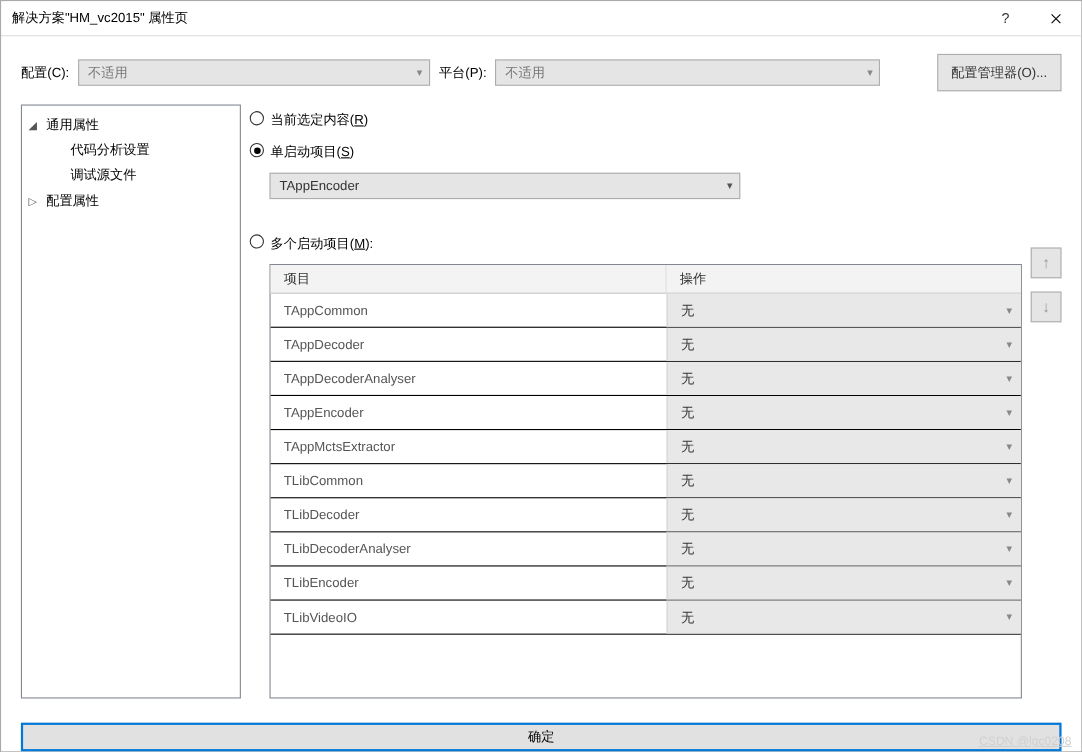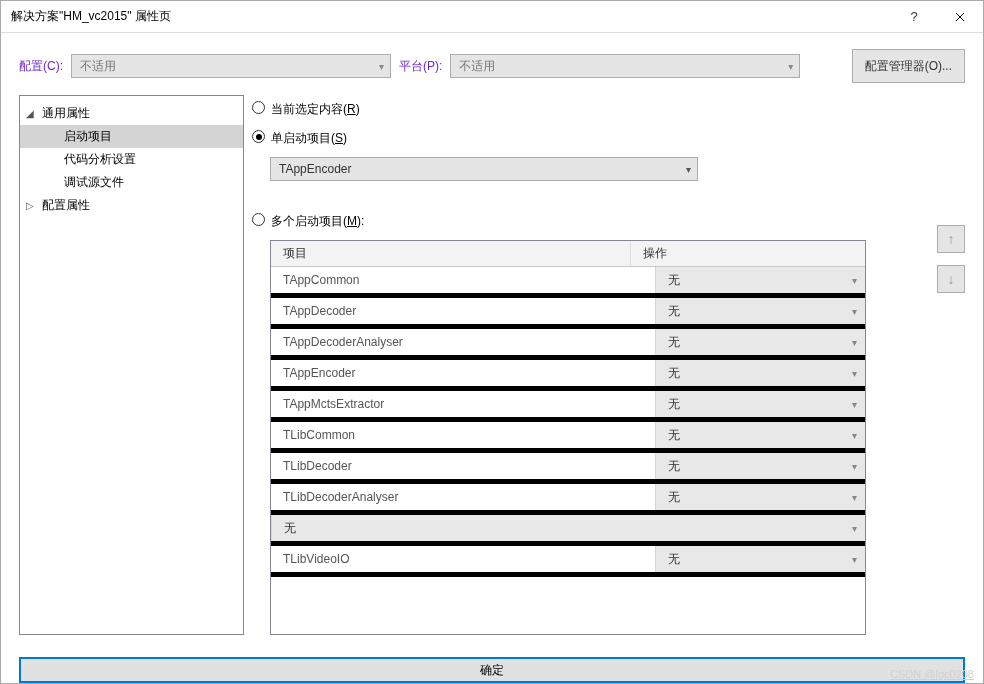--- a/index.html
+++ b/index.html
@@ -36,21 +36,21 @@
       justify-content: center;
       font-size: 13px;
       color: #333;
     }
     .config-bar {
       display: flex;
       align-items: center;
       gap: 8px;
       padding: 16px 18px 12px 18px;
     }
-    .config-label { color: #6d28d9; font-size: 12px; }
+    .config-label { color: #000000; font-size: 12px; }
     .config-dropdown {
       background: #e5e5e5;
       border: 1px solid #adadad;
       height: 24px;
       display: flex;
       align-items: center;
       padding: 0 8px;
       color: #777;
       position: relative;
     }
@@ -149,42 +149,41 @@
     }
     .single-dropdown .chev {
       position: absolute;
       right: 6px;
       font-size: 10px;
       color: #555;
     }
     .table-wrap {
       margin-left: 18px;
       border: 1px solid #828790;
-      width: 596px;
+      width: 684px;
       height: 395px;
       background: #fff;
     }
     .table-header {
       display: flex;
       background: #f3f3f3;
       border-bottom: 1px solid #c8c8c8;
       height: 26px;
     }
     .th {
       padding: 4px 12px;
       color: #333;
       border-right: 1px solid #e0e0e0;
     }
     .th.col-proj { width: 360px; }
     .th.col-op { flex: 1; border-right: none; }
     .table-row {
       display: flex;
       height: 31px;
-      border-bottom: 5px solid #000000;
-      gap: 24px;
+      border-bottom: 1px solid #000000;
     }
     .td {
       padding: 5px 12px;
       color: #555;
       display: flex;
       align-items: center;
     }
     .td.col-proj { width: 360px; }
     .td.col-op {
       flex: 1;
@@ -271,23 +270,20 @@
     </div>
     <div class="config-manager-btn">配置管理器(O)...</div>
   </div>
 
   <div class="main-area">
     <div class="tree-panel">
       <div class="tree-item">
         <span class="tree-arrow">◢</span>
         <span>通用属性</span>
       </div>
-      <div class="tree-item level2 selected">
-        <span>启动项目</span>
-      </div>
       <div class="tree-item level2">
         <span>代码分析设置</span>
       </div>
       <div class="tree-item level2">
         <span>调试源文件</span>
       </div>
       <div class="tree-item">
         <span class="tree-arrow">▷</span>
         <span>配置属性</span>
       </div>
@@ -343,20 +339,21 @@
               </div>
               <div class="table-row">
                 <div class="td col-proj">TLibDecoder</div>
                 <div class="td col-op">无<span class="chev">▾</span></div>
               </div>
               <div class="table-row">
                 <div class="td col-proj">TLibDecoderAnalyser</div>
                 <div class="td col-op">无<span class="chev">▾</span></div>
               </div>
               <div class="table-row">
+                <div class="td col-proj">TLibEncoder</div>
                 <div class="td col-op">无<span class="chev">▾</span></div>
               </div>
               <div class="table-row">
                 <div class="td col-proj">TLibVideoIO</div>
                 <div class="td col-op">无<span class="chev">▾</span></div>
               </div>
             </div>
         </div>
       </div>
       <div class="side-buttons">

